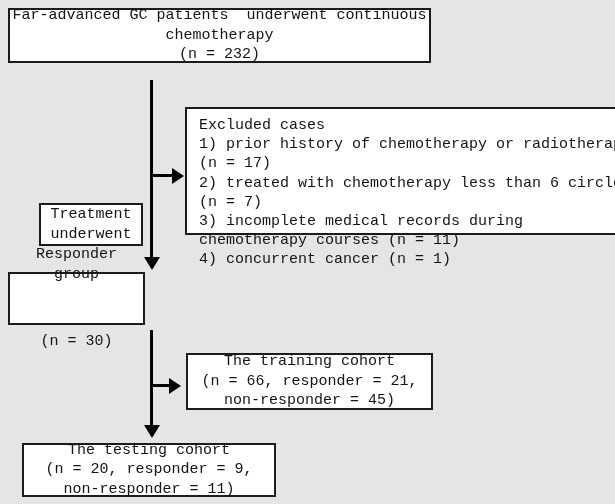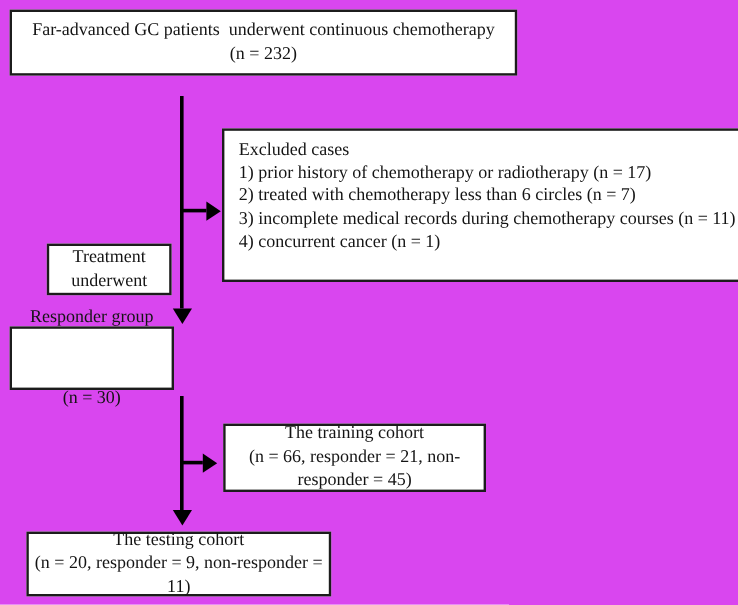--- a/index.html
+++ b/index.html
@@ -4,22 +4,22 @@
 <style>
   html, body {
     margin: 0;
     padding: 0;
     background: #ffffff;
   }
   .canvas {
     position: relative;
     width: 615px;
     height: 504px;
-    background: #d946ef;
-    font-family: Liberation Serif, serif;
+    background: #e5e5e5;
+    font-family: Liberation Mono, monospace;
     color: #141414;
     overflow: hidden;
   }
   .box {
     position: absolute;
     box-sizing: border-box;
     border: 2px solid #1c1c1c;
     background: #ffffff;
     display: flex;
     flex-direction: column;
@@ -59,21 +59,21 @@
     border-bottom: 8px solid transparent;
     border-left: 12px solid #000000;
   }
 
   
   #top-box          { left: 8px;   top: 8px;   width: 423px; height: 55px; }
   #excluded-box     { left: 185px; top: 107px; width: 462px; height: 128px; }
   #treatment-box    { left: 39px;  top: 203px; width: 104px; height: 43px; }
   #responder-box    { left: 8px;   top: 272px; width: 137px; height: 53px; gap: 48px; }
   #nonresponder-box { left: 158px; top: 272px; width: 139px; height: 53px; }
-  #training-box     { left: 186px; top: 353px; width: 219px; height: 57px; }
+  #training-box     { left: 186px; top: 353px; width: 247px; height: 57px; }
   #testing-box      { left: 22px;  top: 443px; width: 254px; height: 54px; }
 
   
   #arrow1-stem  { left: 150px; top: 80px;  width: 3px;  height: 177px; }
   #arrow1-head  { left: 144px; top: 257px; }
   #branch1-stem { left: 151px; top: 174px; width: 21px; height: 3px; }
   #branch1-head { left: 172px; top: 168px; }
   #arrow2-stem  { left: 150px; top: 330px; width: 3px;  height: 95px; }
   #arrow2-head  { left: 144px; top: 425px; }
   #branch2-stem { left: 151px; top: 384px; width: 18px; height: 3px; }

